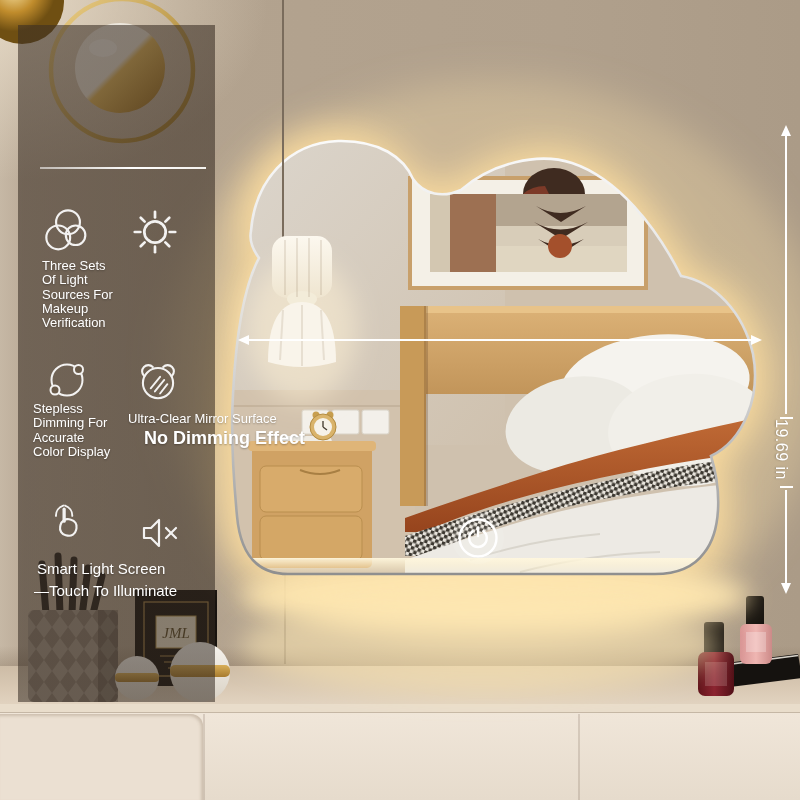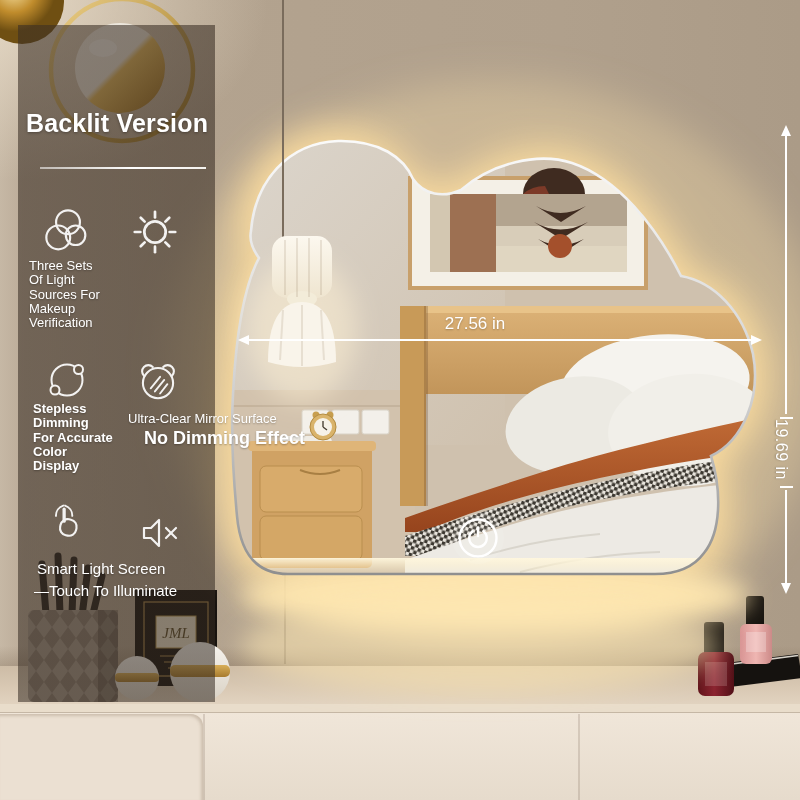--- a/index.html
+++ b/index.html
@@ -34,23 +34,23 @@
     background:linear-gradient(rgba(58,46,36,.58), rgba(52,42,33,.55));}
   .panel .title{position:absolute;left:-6px;top:84px;width:210px;text-align:center;
     color:#fff;font-size:25px;font-weight:bold;letter-spacing:.2px;
     text-shadow:0 1px 3px rgba(0,0,0,.35);}
   .panel .divider{position:absolute;left:22px;top:142px;width:166px;height:2px;
     background:linear-gradient(90deg,rgba(255,255,255,.55),#fff 55%,#f4f2ee);}
   .feat-icon{position:absolute;}
   .feat-icon svg{display:block;}
   .feat-text{position:absolute;color:#fff;line-height:1.1;
     text-shadow:0 1px 2px rgba(0,0,0,.3);}
-  .f1i{left:24px;top:181px;} .f1t{left:11px;top:234px;width:80px;font-size:13px;}
+  .f1i{left:24px;top:181px;} .f1t{left:24px;top:234px;width:80px;font-size:13px;}
   .f2i{left:110px;top:180px;} .f2t{left:98px;top:241px;width:104px;font-size:13px;}
-  .f3i{left:25px;top:331px;} .f3t{left:15px;top:377px;width:80px;font-size:13px;font-weight:bold;}
+  .f3i{left:25px;top:331px;} .f3t{left:15px;top:377px;width:80px;font-size:13px;}
   .f4i{left:115px;top:331px;} .f4t{left:110px;top:387px;width:170px;font-size:13px;white-space:nowrap;}
   .f4s{left:126px;top:404px;width:170px;font-size:18px;font-weight:bold;white-space:nowrap;}
   .f5i{left:26px;top:476px;} .f5t{left:19px;top:536px;width:180px;font-size:15px;white-space:nowrap;}
   .f5s{left:16px;top:558px;width:190px;font-size:15px;white-space:nowrap;}
   .f6i{left:117px;top:484px;} .f6t{left:104px;top:531px;width:88px;font-size:15px;}
   .dim-h-line{position:absolute;left:244px;top:339px;width:512px;height:2px;background:#fff;z-index:8;}
   .dim-h-line::before{content:"";position:absolute;left:-11px;top:-4px;
     border:5px solid transparent;border-right:11px solid #fff;}
   .dim-h-line::after{content:"";position:absolute;right:-11px;top:-4px;
     border:5px solid transparent;border-left:11px solid #fff;}
@@ -328,21 +328,20 @@
         <line x1="309" y1="238" x2="309" y2="297"></line>
           <line x1="321" y1="240" x2="321" y2="295"></line>
         <line x1="283" y1="310" x2="280" y2="360"></line>
           <line x1="302" y1="305" x2="302" y2="366"></line>
         <line x1="321" y1="310" x2="324" y2="360"></line>
       </g>
     </g>
   </svg>
 
   <div class="panel">
-    <div class="title">Backlit Version</div>
     <div class="divider"></div>
 
     <div class="feat-icon f1i">
       <svg width="52" height="52" viewBox="0 0 48 48" fill="none" stroke="#fff" stroke-width="2" opacity=".92">
         <circle cx="24" cy="15" r="11"></circle>
           <circle cx="15" cy="29" r="11"></circle>
           <circle cx="31" cy="27" r="9"></circle>
       </svg>
     </div>
     <div class="feat-text f1t">Three Sets Of Light Sources For Makeup Verification</div>
@@ -399,20 +398,19 @@
     <div class="feat-icon f6i">
       <svg width="48" height="48" viewBox="0 0 48 48" fill="none" stroke="#fff" stroke-width="2.2" stroke-linejoin="round" stroke-linecap="round" opacity=".92">
         <path d="M9,19 h7 l8,-8 v26 l-8,-8 h-7 z"></path>
         <line x1="31" y1="19" x2="41" y2="29"></line>
           <line x1="41" y1="19" x2="31" y2="29"></line>
       </svg>
     </div>
   </div>
 
   <div class="dim-h-line"></div>
-  <div class="dim-h-label">27.56 in</div>
   <div class="dim-v-seg1"></div>
   <div class="dim-v-seg2"></div>
   <div class="dim-v-tick" style="left:780px;top:417px;"></div>
   <div class="dim-v-tick" style="left:780px;top:486px;"></div>
   <div class="dim-v-label">19.69 in</div>
 
 </div>
 
 </body></html>

